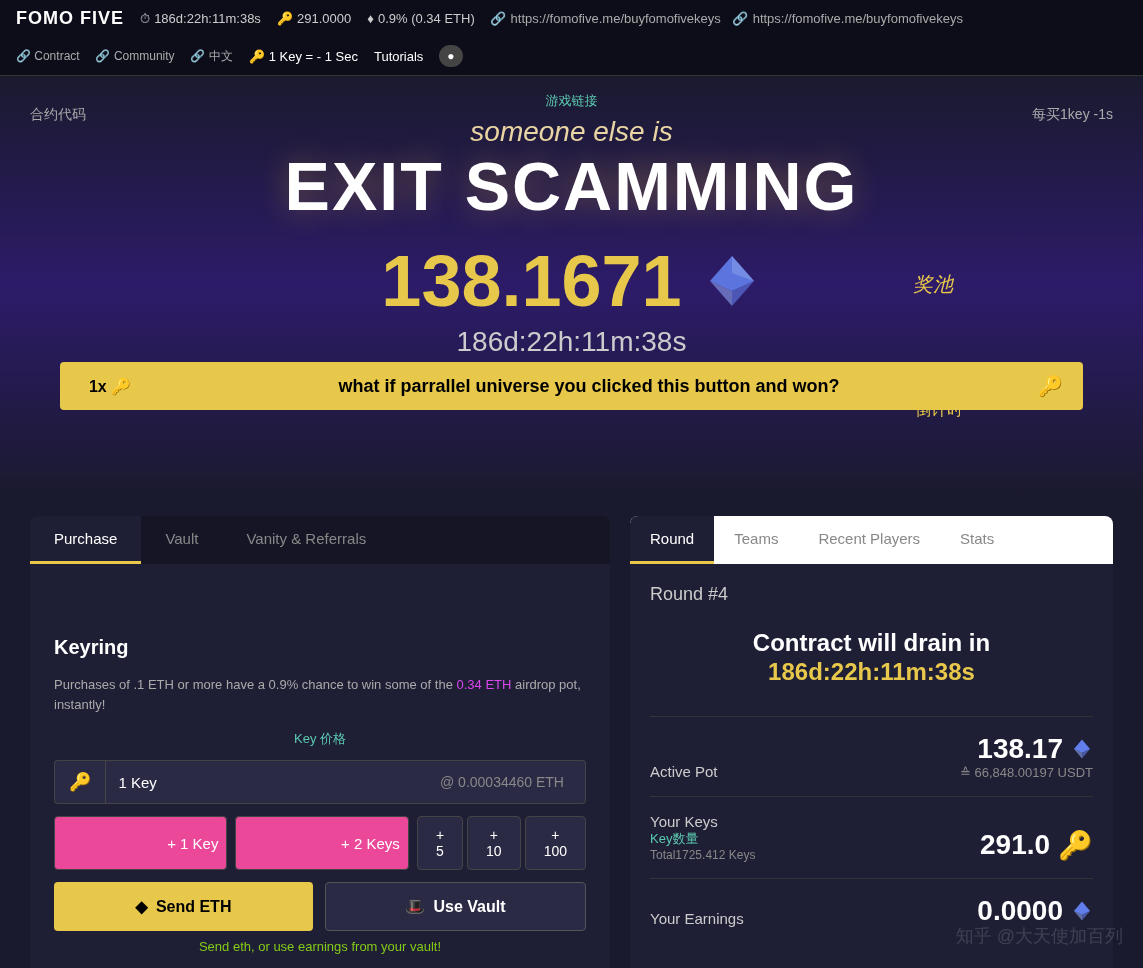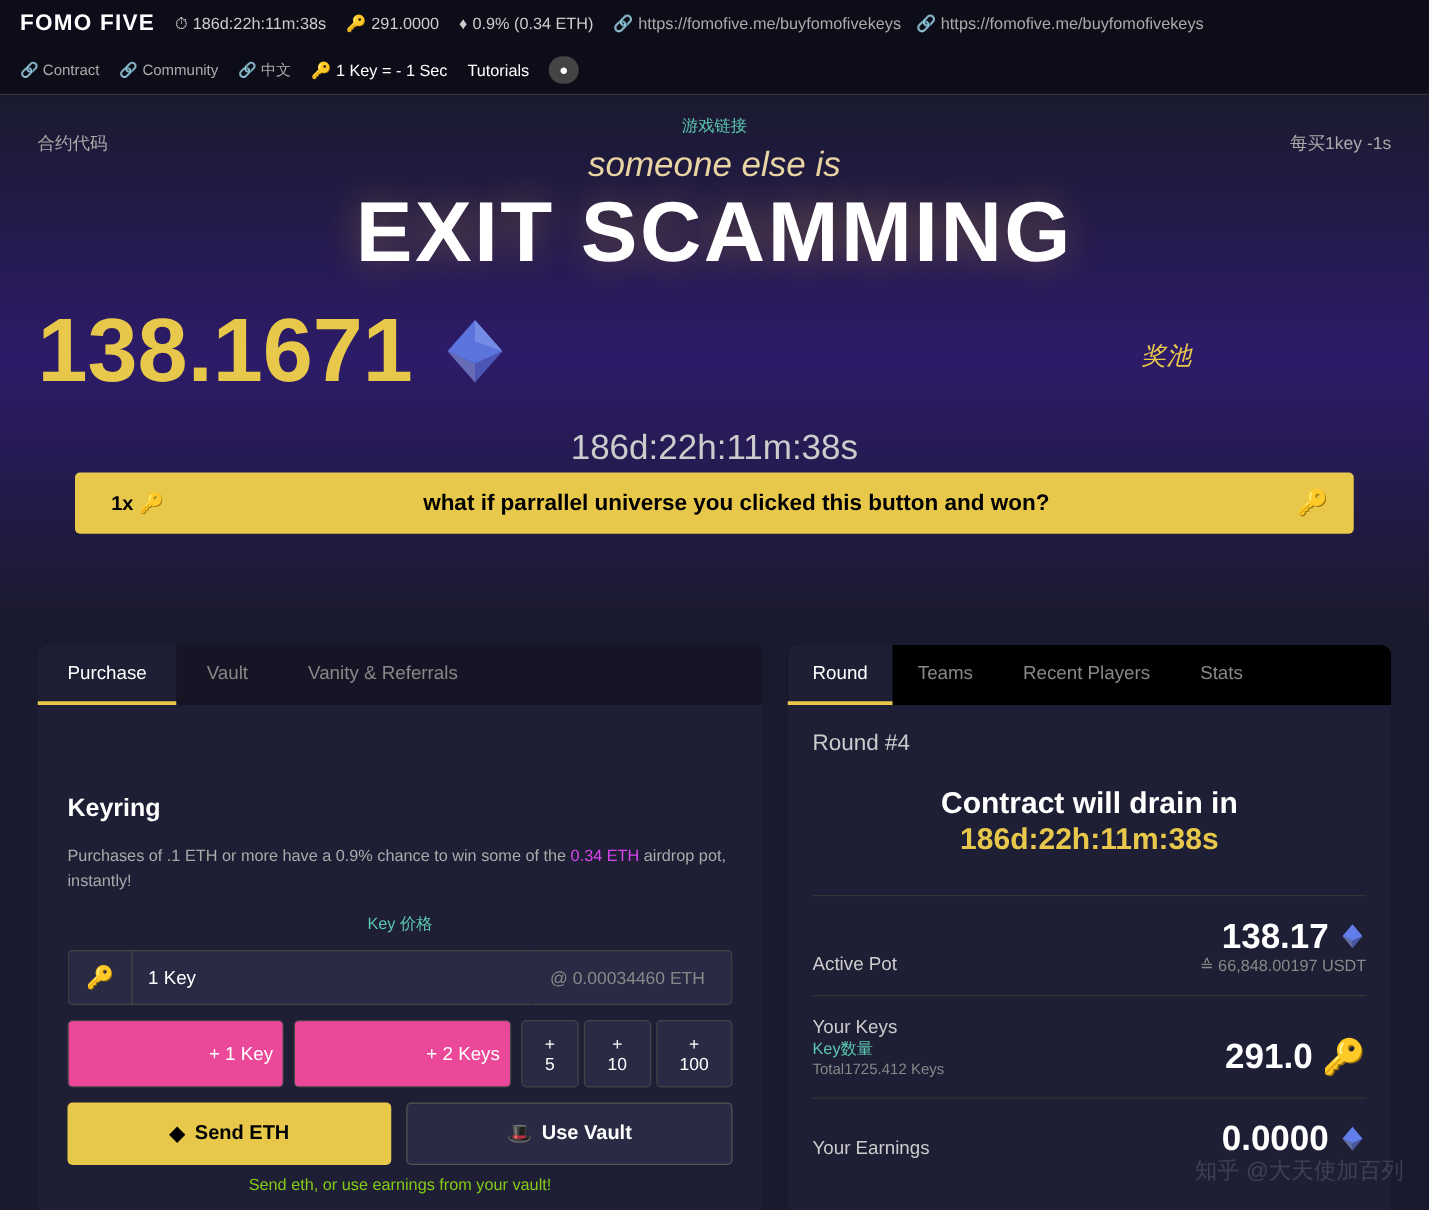--- a/index.html
+++ b/index.html
@@ -84,22 +84,23 @@
       font-size: 68px;
       font-weight: 700;
       color: #fff;
       letter-spacing: 2px;
       text-shadow: 0 0 30px rgba(255,200,50,0.3);
       line-height: 1;
     }
     .hero-amount-row {
       display: flex;
       align-items: center;
+      justify-content: center;
       gap: 20px;
-      margin: 20px 0 20px;
+      margin: 20px 0 4px;
     }
     .hero-amount {
       font-size: 72px;
       font-weight: 900;
       color: #e8c84a;
     }
     .eth-icon {
       width: 60px;
       height: 60px;
     }
@@ -321,21 +322,21 @@
 
     
     .right-panel {
       flex: 1;
       background: #1e1e35;
       border-radius: 8px;
       overflow: hidden;
     }
     .right-tab-bar {
       display: flex;
-      background: #000000;
+      background: #ffffff;
     }
     .right-tab {
       padding: 14px 20px;
       cursor: pointer;
       font-size: 15px;
       color: #888;
       border-bottom: 3px solid transparent;
     }
     .right-tab.active {
       color: #fff;

